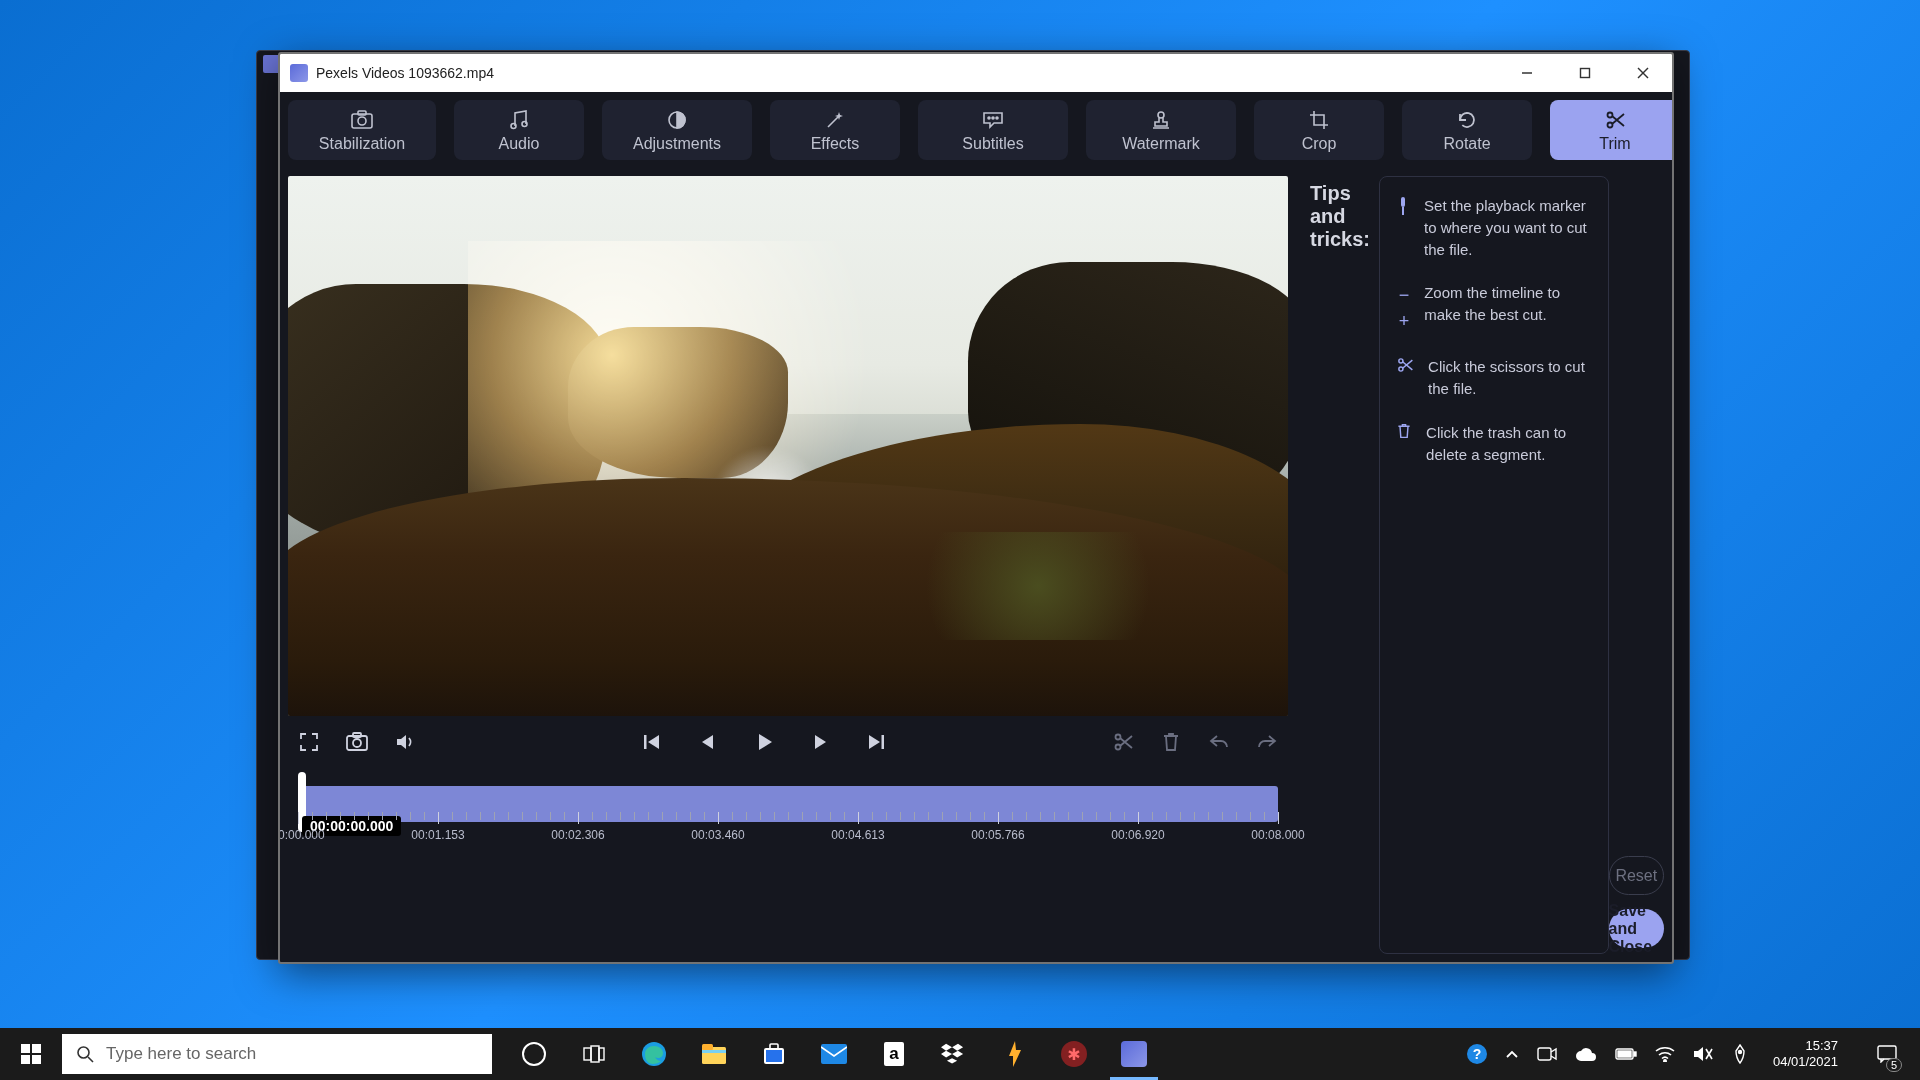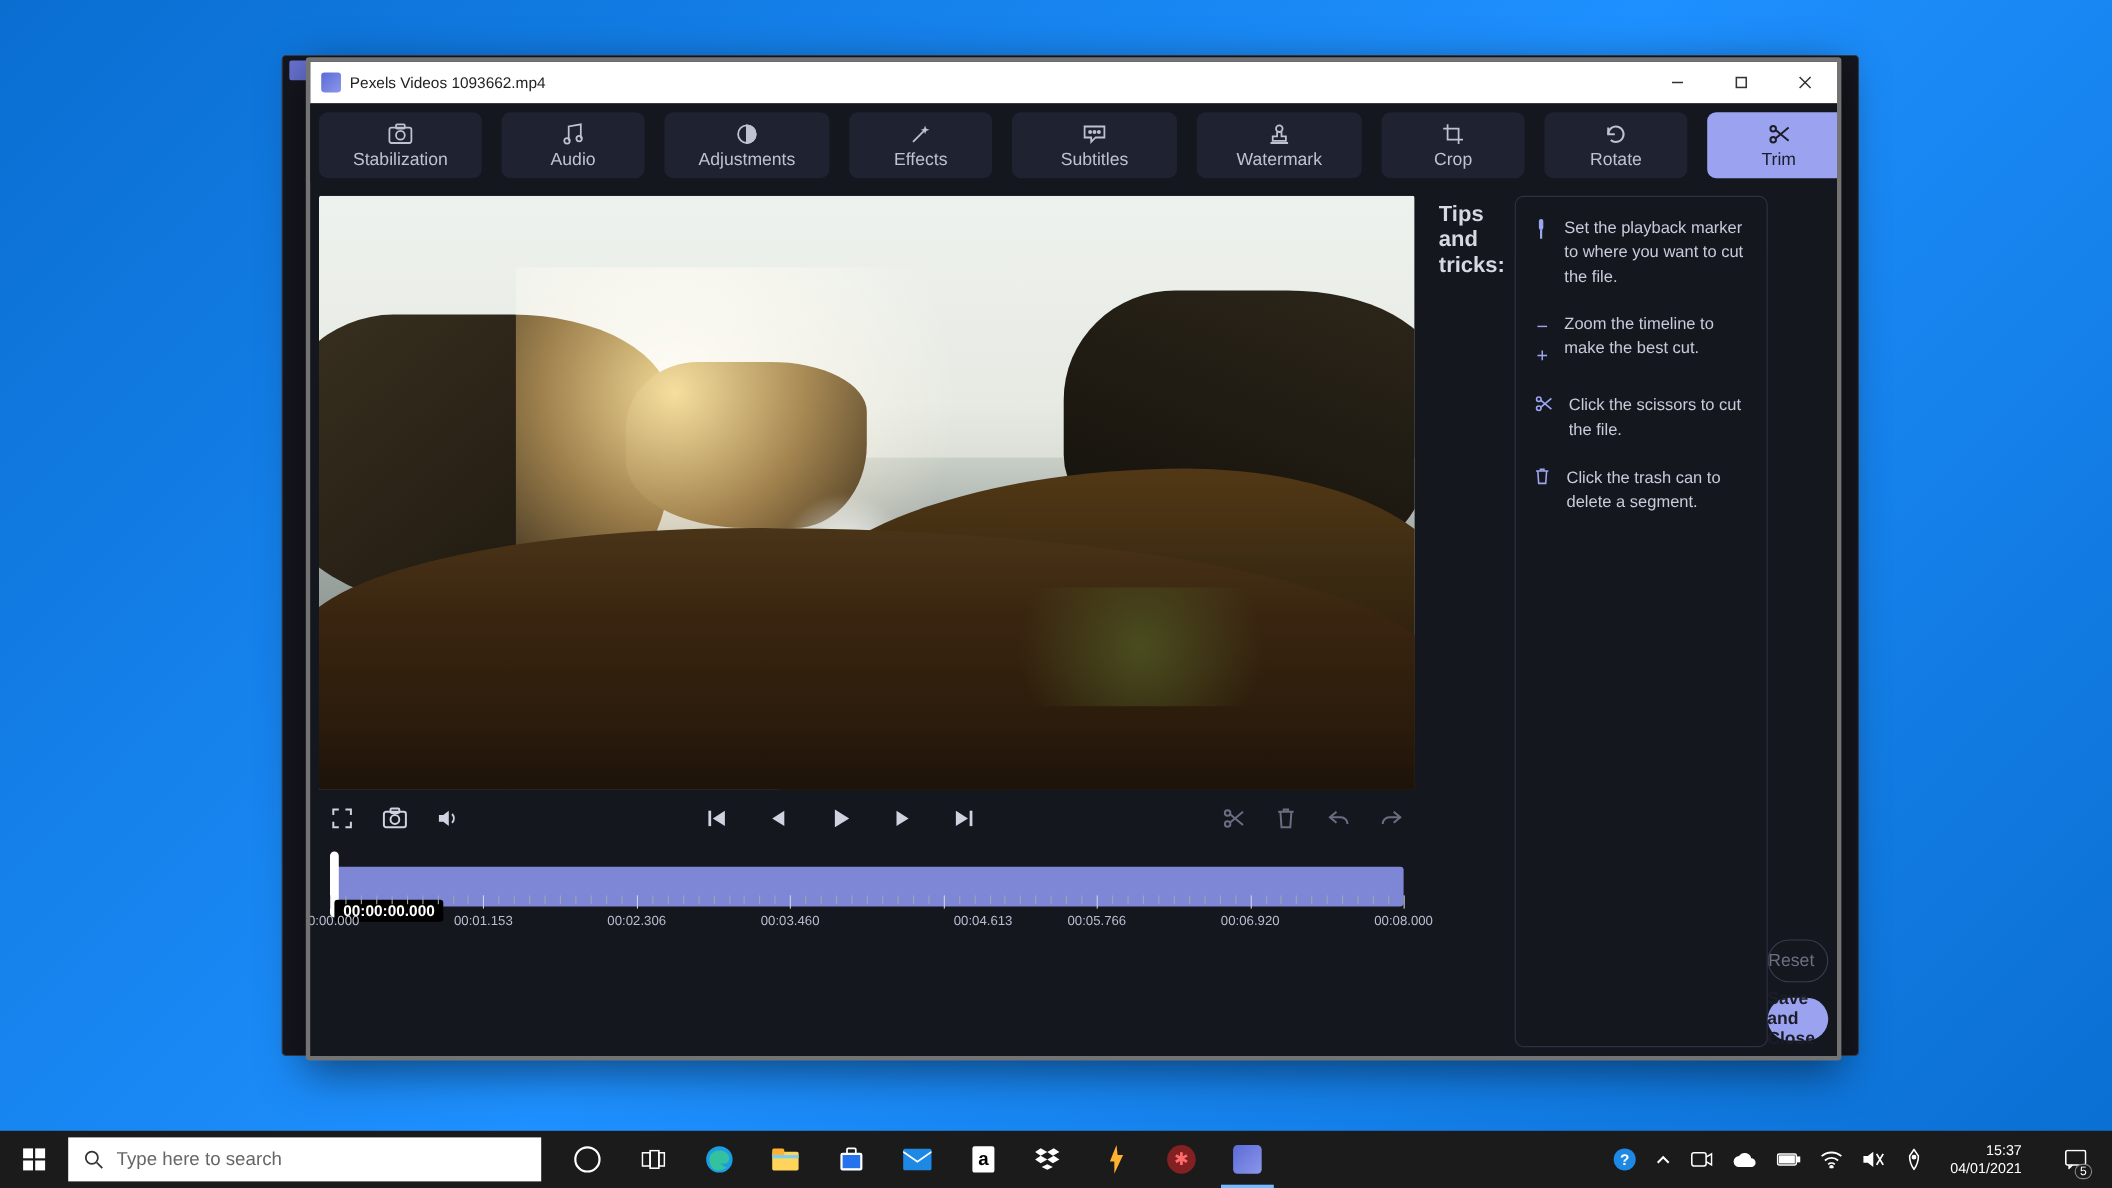--- a/index.html
+++ b/index.html
@@ -22,21 +22,21 @@
     position: absolute; left: 6px; top: 4px; width: 18px; height: 18px;
     background: #6a74d6; border-radius: 2px;
   }
 
   
   .app-window {
     position: absolute;
     left: 278px; top: 52px;
     width: 1396px; height: 912px;
     background: #15171f;
-    border: 4px solid #737373;
+    border: 2px solid #737373;
     border-radius: 3px;
     box-shadow: 0 10px 40px rgba(0,0,0,.5);
     overflow: hidden;
   }
 
   .titlebar {
     height: 38px; background: #ffffff;
     display: flex; align-items: center;
     padding-left: 10px;
     font-size: 14px; color: #222;
@@ -127,21 +127,21 @@
   .tips-title { font-size:20px; font-weight:700; margin:6px 0 16px 2px; }
   .tips-box {
     border:1px solid #2e3142; border-radius:8px; padding:18px 16px;
     display:flex; flex-direction:column; gap:22px;
   }
   .tip { display:flex; gap:14px; font-size:15px; line-height:1.45; color:#c9cbda; }
   .tip .ticon { width:22px; color:#9da6f0; font-size:18px; text-align:center; }
 
   .right-buttons { margin-top:auto; display:flex; flex-direction:column; gap:14px; padding-bottom:6px; }
   .btn {
-    height:39px; border-radius:20px; display:flex; align-items:center; justify-content:flex-start;
+    height:39px; border-radius:20px; display:flex; align-items:center; justify-content:center;
     font-size:16px; cursor:pointer;
   }
   .btn-reset  { border:1px solid #3a3d4d; color:#6d7080; background:transparent; }
   .btn-save   { background:#9ba3f0; color:#1b1d29; font-weight:600; }
 
   
   .taskbar {
     position:absolute; left:0; right:0; bottom:0; height:52px;
     background:#1b1b1b; display:flex; align-items:center; color:#fff;
   }
@@ -452,21 +452,21 @@
             <div class="tick" style="left: 95.7143%;"></div>
             <div class="tick" style="left: 97.1429%;"></div>
             <div class="tick" style="left: 98.5714%;"></div>
             <div class="tick" style="left: 100%; height: 12px; background: rgb(207, 210, 223);"></div>
           </div>
         <div class="tl-labels" id="tl-labels">
             <span style="left: 0%;">00:00.000</span>
             <span style="left: 14.2857%;">00:01.153</span>
             <span style="left: 28.5714%;">00:02.306</span>
             <span style="left: 42.8571%;">00:03.460</span>
-            <span style="left: 57.1429%; margin-left: 36px;">00:04.613</span>
+            <span style="left: 57.1429%;">00:04.613</span>
             <span style="left: 71.4286%;">00:05.766</span>
             <span style="left: 85.7143%;">00:06.920</span>
             <span style="left: 100%;">00:08.000</span>
           </div>
       </div>
 
     </div>
 
     <div class="right-pane">
       <div class="tips-title">Tips and tricks:</div>

